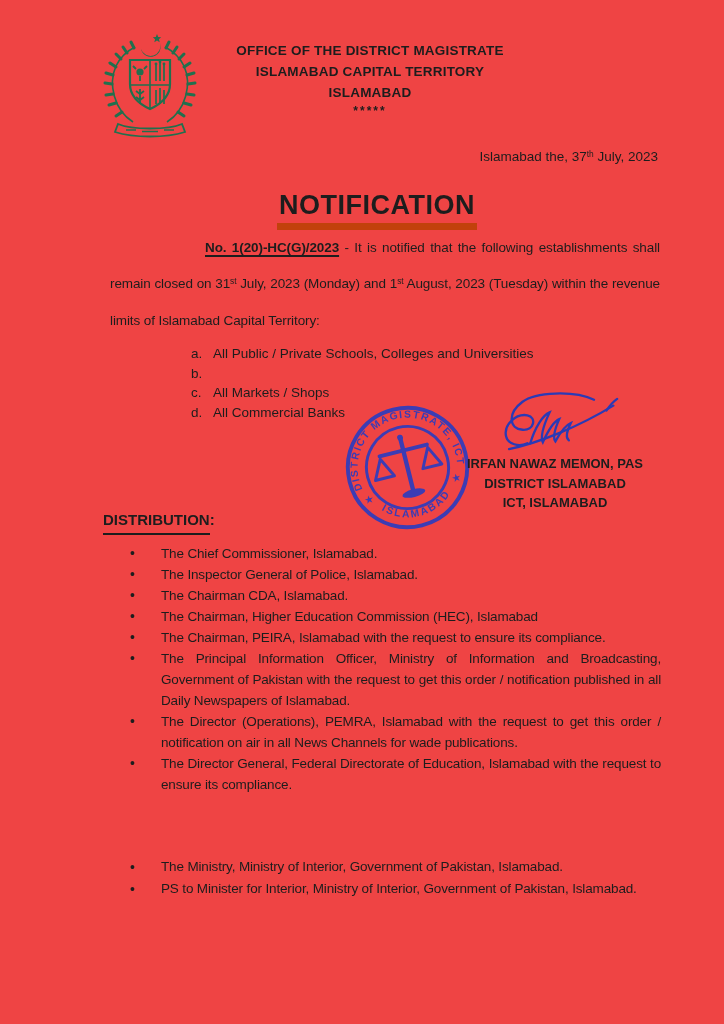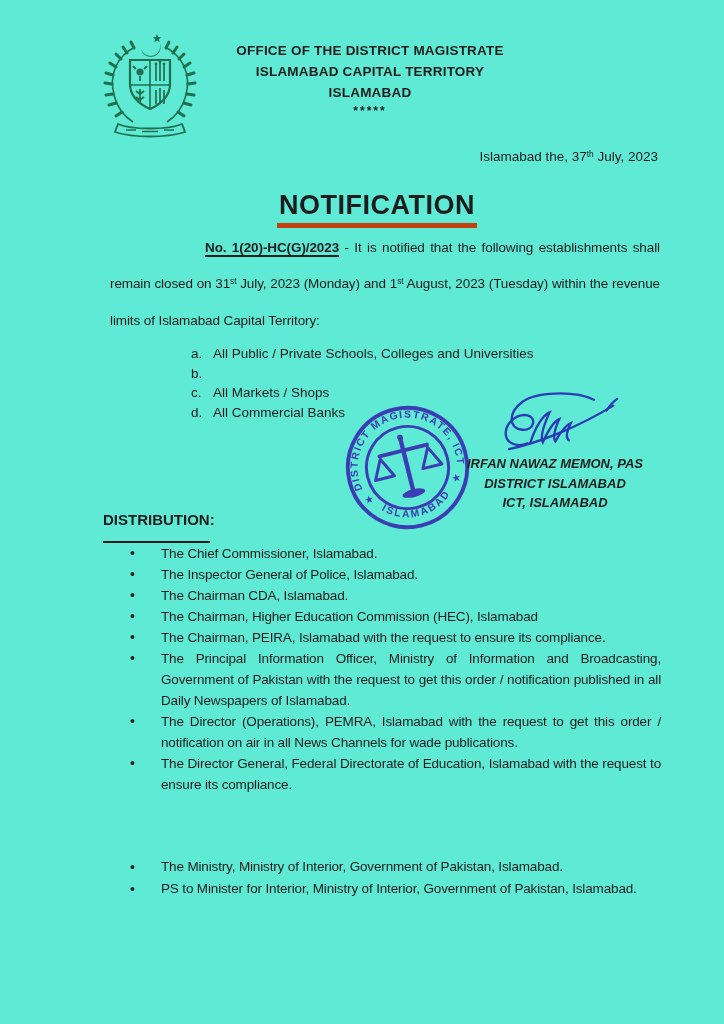--- a/index.html
+++ b/index.html
@@ -1,46 +1,46 @@
 <!DOCTYPE html>
 <html><head>
 <meta charset="utf-8">
 <style>
   html,body{margin:0;padding:0;background:#e8e8e8;}
   .page{
-    position:relative;width:724px;height:1024px;margin:0 auto;background:#5eead4;
+    position:relative;width:724px;height:1024px;margin:0 auto;background:#ef4444;
     font-family:"Liberation Sans",sans-serif;color:#1d1d1d;overflow:hidden;
   }
   
   .emblem{position:absolute;left:100px;top:32px;width:100px;height:106px;}
   .hdr{position:absolute;left:112px;top:40px;width:516px;text-align:center;
        font-weight:bold;font-size:13.5px;line-height:21px;letter-spacing:0.2px;}
   .hdr .stars{font-size:12px;letter-spacing:2px;line-height:14px;margin-top:1px;}
   .date{position:absolute;top:149px;right:66px;font-size:13.5px;}
   
   .title-wrap{position:absolute;top:190px;left:0;width:724px;text-align:center;}
   .title-wrap .t{display:inline-block;margin-left:30px;font-size:27px;font-weight:bold;
-       letter-spacing:0.5px;border-bottom:5px solid #c2410c;padding:0 2px 2px 2px;}
+       letter-spacing:0.5px;border-bottom:7px solid #c2410c;padding:0 2px 2px 2px;}
   
   .intro{position:absolute;left:110px;top:230px;width:550px;font-size:13.5px;
        line-height:36px;text-align:justify;text-indent:95px;letter-spacing:-0.1px;}
   .ref{font-weight:bold;text-decoration:underline;text-decoration-thickness:2px;text-underline-offset:3px;}
   .sup{font-size:0.62em;position:relative;top:-0.45em;}
   
   .est-list{position:absolute;left:191px;top:344px;font-size:13.5px;line-height:19.5px;}
   .est-row{display:flex;}
   .est-marker{width:22px;}
   
   .seal{position:absolute;left:344px;top:404px;width:127px;height:127px;}
   .sig-ink{position:absolute;left:482px;top:388px;width:140px;height:70px;}
   .sig-block{position:absolute;left:455px;top:454px;width:200px;text-align:center;
-       font-weight:bold;font-size:13px;line-height:19.5px;font-style:italic;}
+       font-weight:bold;font-size:13px;line-height:19.5px;}
   
   .sec-h{position:absolute;left:103px;font-size:15px;font-weight:bold;}
-  .sec-h .u{border-bottom:2px solid #1d1d1d;padding-bottom:13px;display:inline-block;}
+  .sec-h .u{border-bottom:2px solid #1d1d1d;padding-bottom:5px;display:inline-block;}
   .dist-h{top:511px;}
   .copy-h{top:821px;}
   .blist{position:absolute;left:130px;width:531px;font-size:13.5px;}
   .dist-list{top:543px;}
   .copy-list{top:856px;line-height:22px;}
   .b-row{display:flex;line-height:21px;}
   .copy-list .b-row{line-height:22px;}
   .b-dot{width:19px;font-size:14px;}
   .b-text{flex:1;text-align:justify;letter-spacing:-0.15px;margin-left:12px;}
   .copy-list .b-text{text-align:left;}

